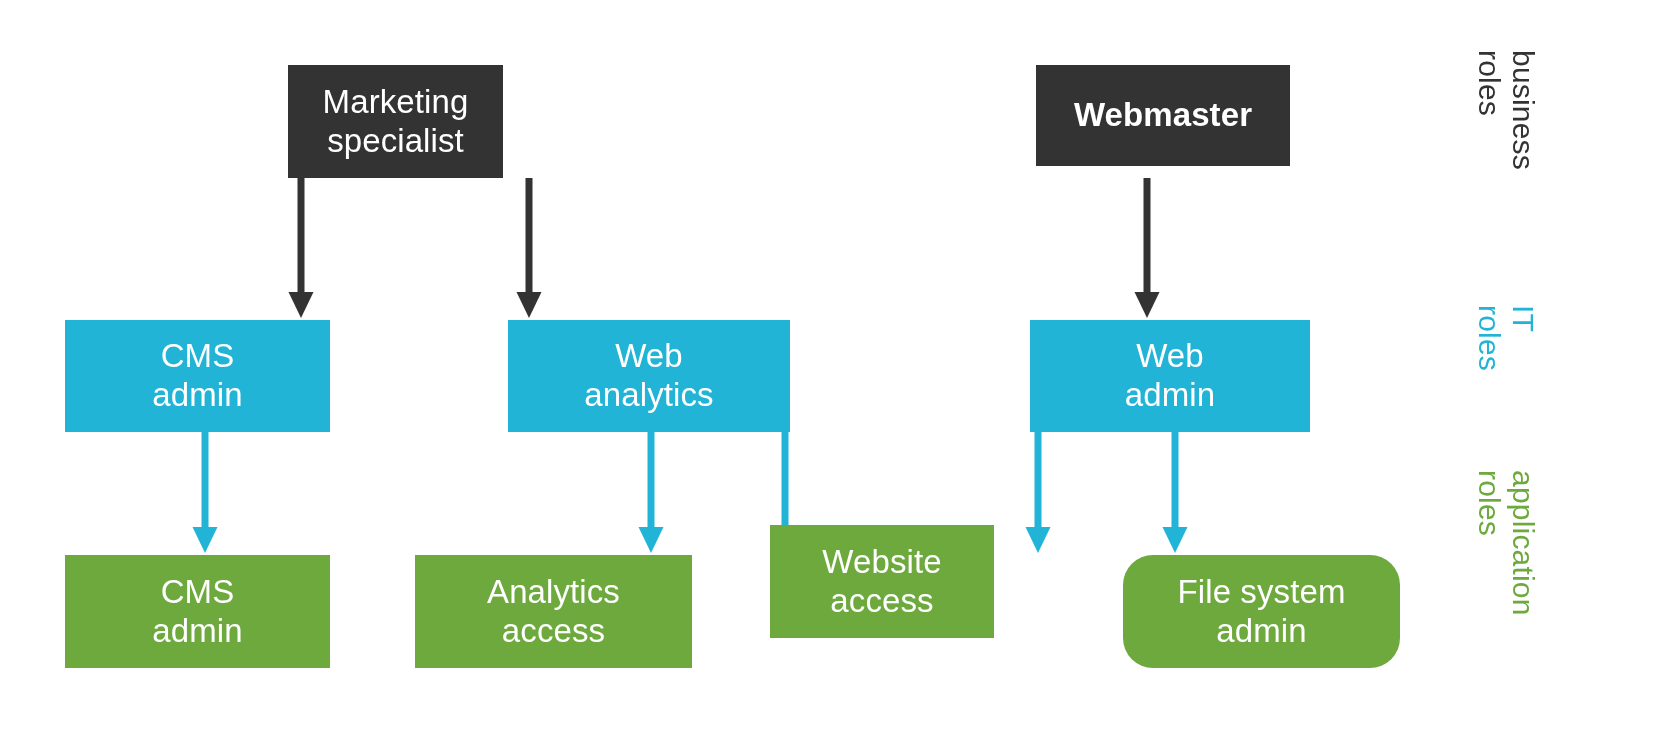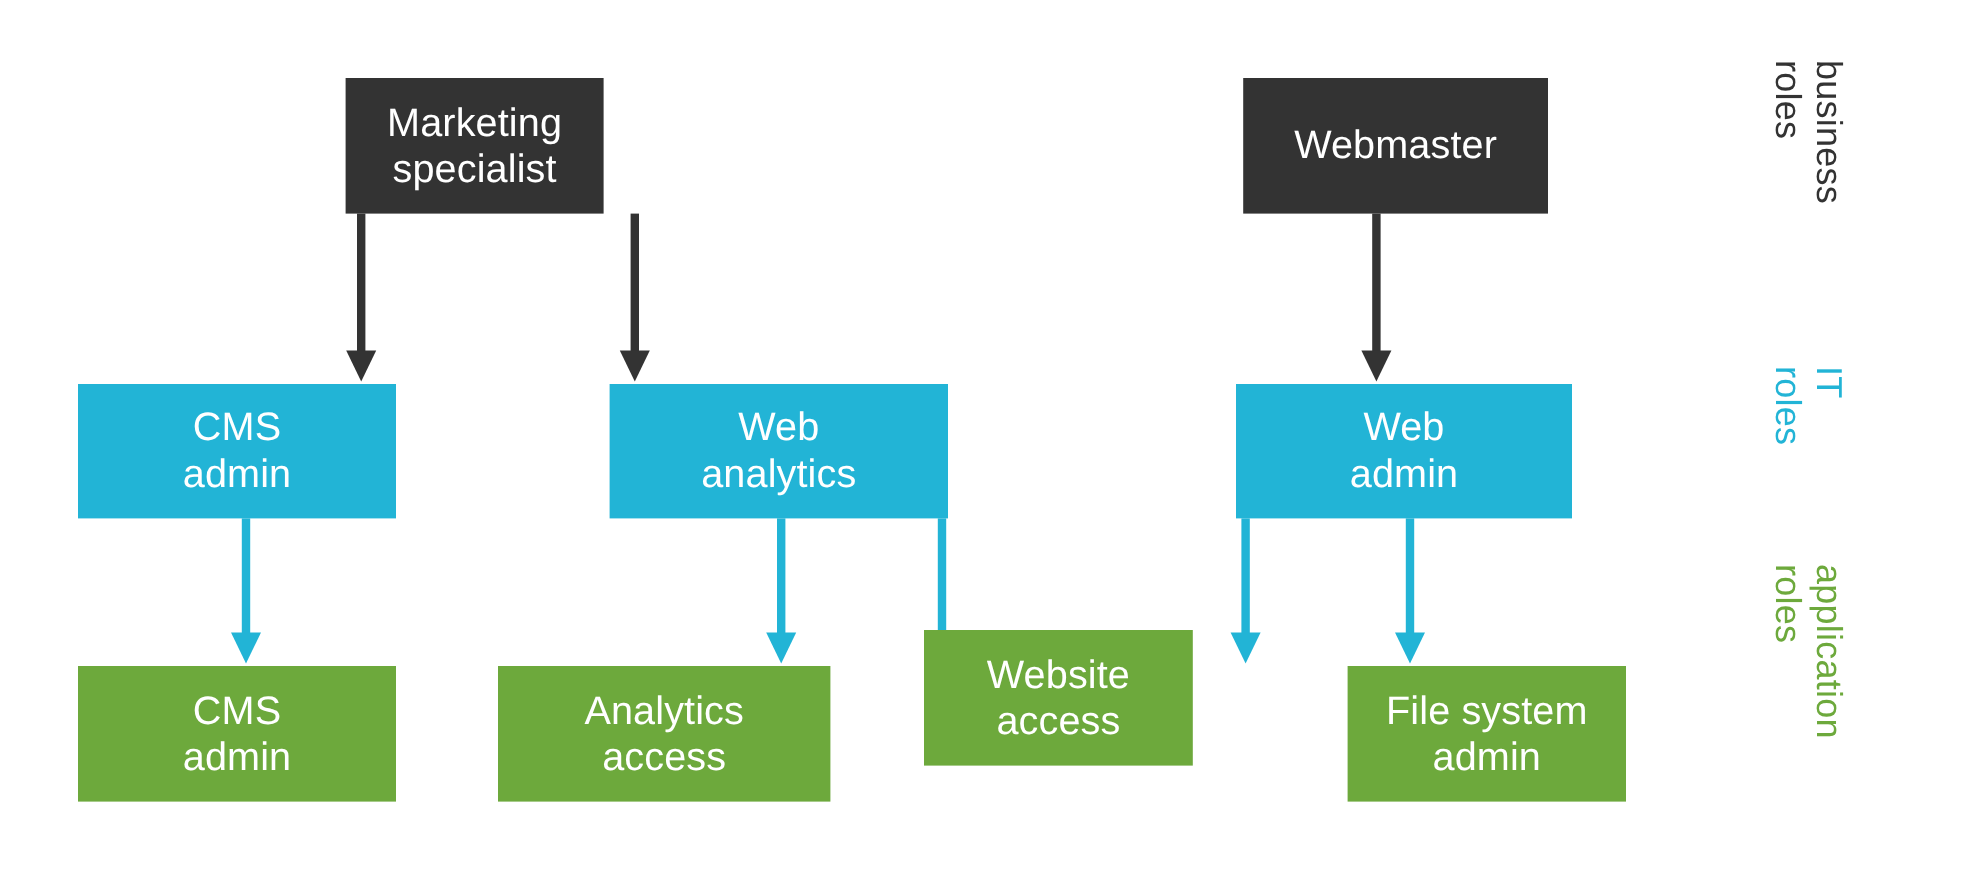--- a/index.html
+++ b/index.html
@@ -96,36 +96,36 @@
         <polygon points="1025.5,527 1050.5,527 1038,553" fill="#22b4d6"></polygon>
       </g>
       <g>
         <rect x="1171.5" y="432" width="7" height="96" fill="#22b4d6"></rect>
         <polygon points="1162.5,527 1187.5,527 1175,553" fill="#22b4d6"></polygon>
       </g>
     </svg>
 
   <div class="node business" style="left: 288px; top: 65px; width: 215px; height: 113px;">Marketing
 specialist</div>
-  <div class="node business" style="left: 1036px; top: 65px; width: 254px; height: 113px;">Webmaster</div>
+  <div class="node business" style="left: 1036px; top: 65px; width: 254px; height: 101px; font-weight: bold;">Webmaster</div>
 
   <div class="node it" style="left: 65px; top: 320px; width: 265px; height: 112px;">CMS
 admin</div>
   <div class="node it" style="left: 508px; top: 320px; width: 282px; height: 112px;">Web
 analytics</div>
   <div class="node it" style="left: 1030px; top: 320px; width: 280px; height: 112px;">Web
 admin</div>
 
   <div class="node app" style="left: 65px; top: 555px; width: 265px; height: 113px;">CMS
 admin</div>
   <div class="node app" style="left: 415px; top: 555px; width: 277px; height: 113px;">Analytics
 access</div>
   <div class="node app" style="left: 770px; top: 525px; width: 224px; height: 113px;">Website
 access</div>
-  <div class="node app" style="left: 1123px; top: 555px; width: 232px; height: 113px;">File system
+  <div class="node app" style="left: 1123px; top: 555px; width: 277px; height: 113px; border-radius: 30px;">File system
 admin</div>
 
   <div class="lane-label business" style="left: 1540px; top: 50px;">business
 roles</div>
   <div class="lane-label it" style="left: 1540px; top: 305px;">IT
 roles</div>
   <div class="lane-label app" style="left: 1540px; top: 470px;">application
 roles</div>
 
 </div>

